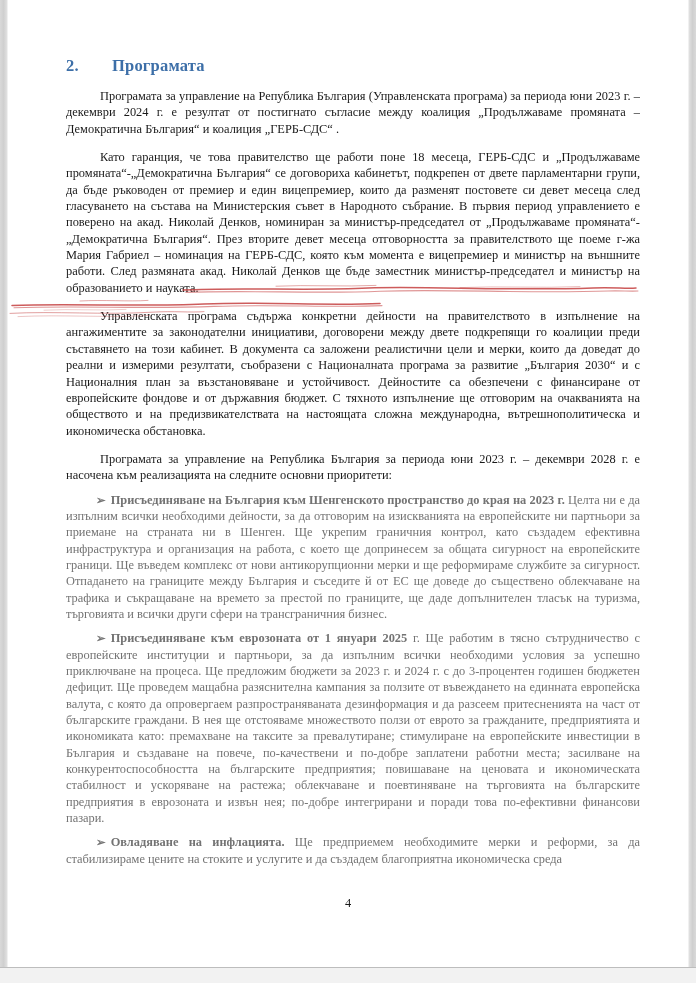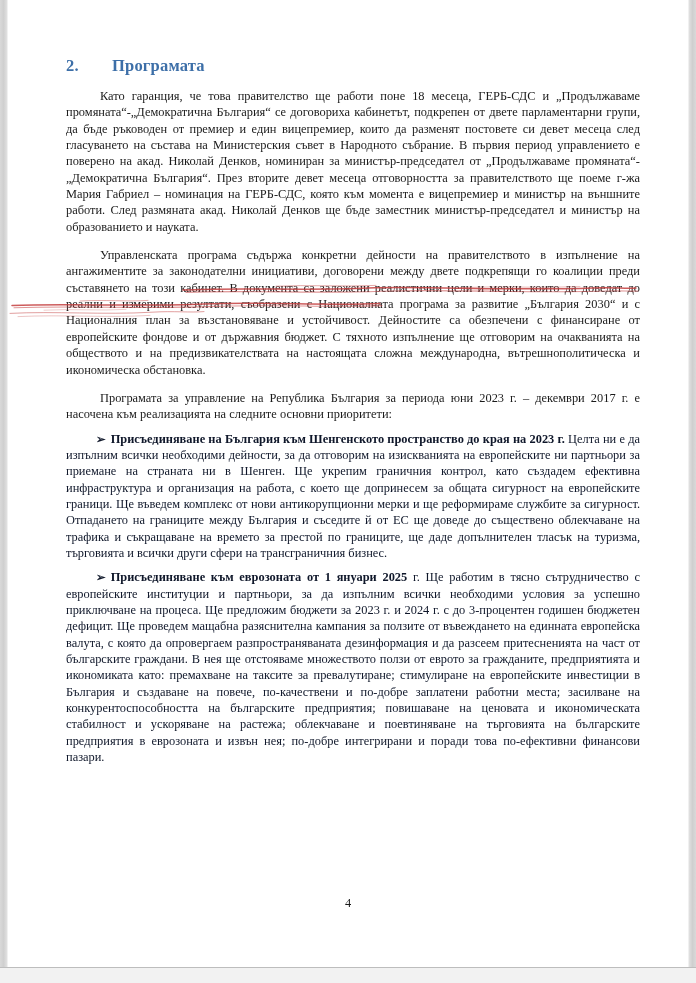--- a/index.html
+++ b/index.html
@@ -93,21 +93,21 @@
   }
   p.para.nogap {
     margin-top: 0;
   }
   p.bullet {
     margin: 8px 0 0 0;
     font-size: 12.4px;
     line-height: 16.35px;
     text-align: justify;
     text-indent: 30px;
-    color: #0f172a;
+    color: #737373;
   }
   p.bullet .marker {
     font-weight: bold;
     font-size: 11.5px;
     padding-right: 5px;
   }
   p.bullet b {
     font-weight: bold;
   }
 
@@ -141,31 +141,33 @@
   <div class="page">
     <div class="page-inner">
 
       <div class="content">
 
         <h2 class="heading">
           <span class="num">2.</span>
           <span class="ttl">Програмата</span>
         </h2>
 
+        <p class="para nogap">Програмата за управление на Република България (Управленската програма) за периода юни 2023 г. – декември 2024 г. е резултат от  постигнато съгласие между коалиция „Продължаваме промяната – Демократична България“ и коалиция „ГЕРБ-СДС“ .</p>
 
         <p class="para gap">Като гаранция, че това правителство ще работи поне 18 месеца, ГЕРБ-СДС и „Продължаваме промяната“-„Демократична България“ се договориха кабинетът, подкрепен от двете парламентарни групи, да бъде ръководен от премиер и един вицепремиер, които да разменят постовете си девет месеца след гласуването на състава на Министерския съвет в Народното събрание. В първия период управлението е поверено на акад. Николай Денков, номиниран за министър-председател от „Продължаваме промяната“-„Демократична България“. През вторите девет месеца отговорността за правителството ще поеме г-жа Мария Габриел – номинация на ГЕРБ-СДС, която към момента е вицепремиер и министър на външните работи. След размяната акад. Николай Денков ще бъде заместник министър-председател и министър на образованието и науката.</p>
 
         <p class="para gap">Управленската програма съдържа конкретни дейности на правителството в изпълнение на ангажиментите за законодателни инициативи, договорени между двете подкрепящи го коалиции преди съставянето на този кабинет. В документа са заложени реалистични цели и мерки, които да доведат до реални и измерими резултати, съобразени с Националната програма за развитие „България 2030“ и с Националния план за възстановяване и устойчивост. Дейностите са обезпечени с финансиране от европейските фондове и от държавния бюджет. С тяхното изпълнение  ще отговорим на очакванията на обществото и на предизвикателствата на настоящата сложна международна, вътрешнополитическа и икономическа обстановка.</p>
 
-        <p class="para gap">Програмата за управление на Република България за периода юни 2023 г. – декември 2017 г. е насочена към реализацията на следните основни приоритети:</p>
+        <p class="para gap">Програмата за управление на Република България за периода юни 2023 г. – декември 2028 г. е насочена към реализацията на следните основни приоритети:</p>
 
         <p class="bullet"><span class="marker">➢</span><b>Присъединяване на България към Шенгенското пространство до края на 2023 г.</b><span> </span><span>Целта ни е да изпълним всички необходими дейности, за да отговорим на изискванията на европейските ни партньори за приемане на страната ни в Шенген. Ще укрепим граничния контрол, като създадем ефективна инфраструктура и организация на работа, с което ще допринесем за общата сигурност на европейските граници. Ще въведем комплекс от нови антикорупционни мерки и ще реформираме службите за сигурност. Отпадането на границите между България и съседите й от ЕС ще доведе до съществено облекчаване на трафика и съкращаване на времето за престой по границите, ще даде допълнителен тласък на туризма, търговията и всички други сфери на трансграничния бизнес.</span></p>
 
         <p class="bullet"><span class="marker">➢</span><b>Присъединяване към еврозоната от 1 януари 2025</b><span> г. Ще работим в тясно сътрудничество с европейските институции и партньори, за да изпълним всички необходими условия за успешно приключване на процеса. Ще предложим бюджети за 2023 г. и 2024 г. с до 3-процентен годишен бюджетен дефицит. Ще проведем мащабна разяснителна кампания за ползите от въвеждането на единната европейска валута, с която да опровергаем разпространяваната дезинформация и да разсеем притесненията на част от българските граждани. В нея ще отстояваме множеството ползи от еврото за гражданите, предприятията и икономиката като: премахване на таксите за превалутиране; стимулиране на европейските инвестиции в България и създаване на повече, по-качествени и по-добре заплатени работни места; засилване на конкурентоспособността на българските предприятия; повишаване на ценовата и икономическата стабилност и ускоряване на растежа; облекчаване и поевтиняване на търговията на българските предприятия в еврозоната и извън нея; по-добре интегрирани и поради това по-ефективни финансови пазари.</span></p>
 
+        <p class="bullet"><span class="marker">➢</span><b>Овладяване на инфлацията.</b><span> Ще предприемем необходимите мерки и реформи, за да стабилизираме цените на стоките и услугите и да създадем благоприятна икономическа среда</span></p>
 
       </div>
 
       <div class="pagenum">4</div>
 
       <div class="ink">
         <svg width="680" height="968" viewBox="0 0 680 968" xmlns="http://www.w3.org/2000/svg">
           <g fill="none" stroke="#c4403f" stroke-linecap="round" stroke-opacity="0.85">
 
             <path d="M175 290 C 230 287, 300 291, 360 288 C 420 286, 500 291, 585 288 C 605 287, 618 289, 628 288" stroke-width="1.5"></path>

